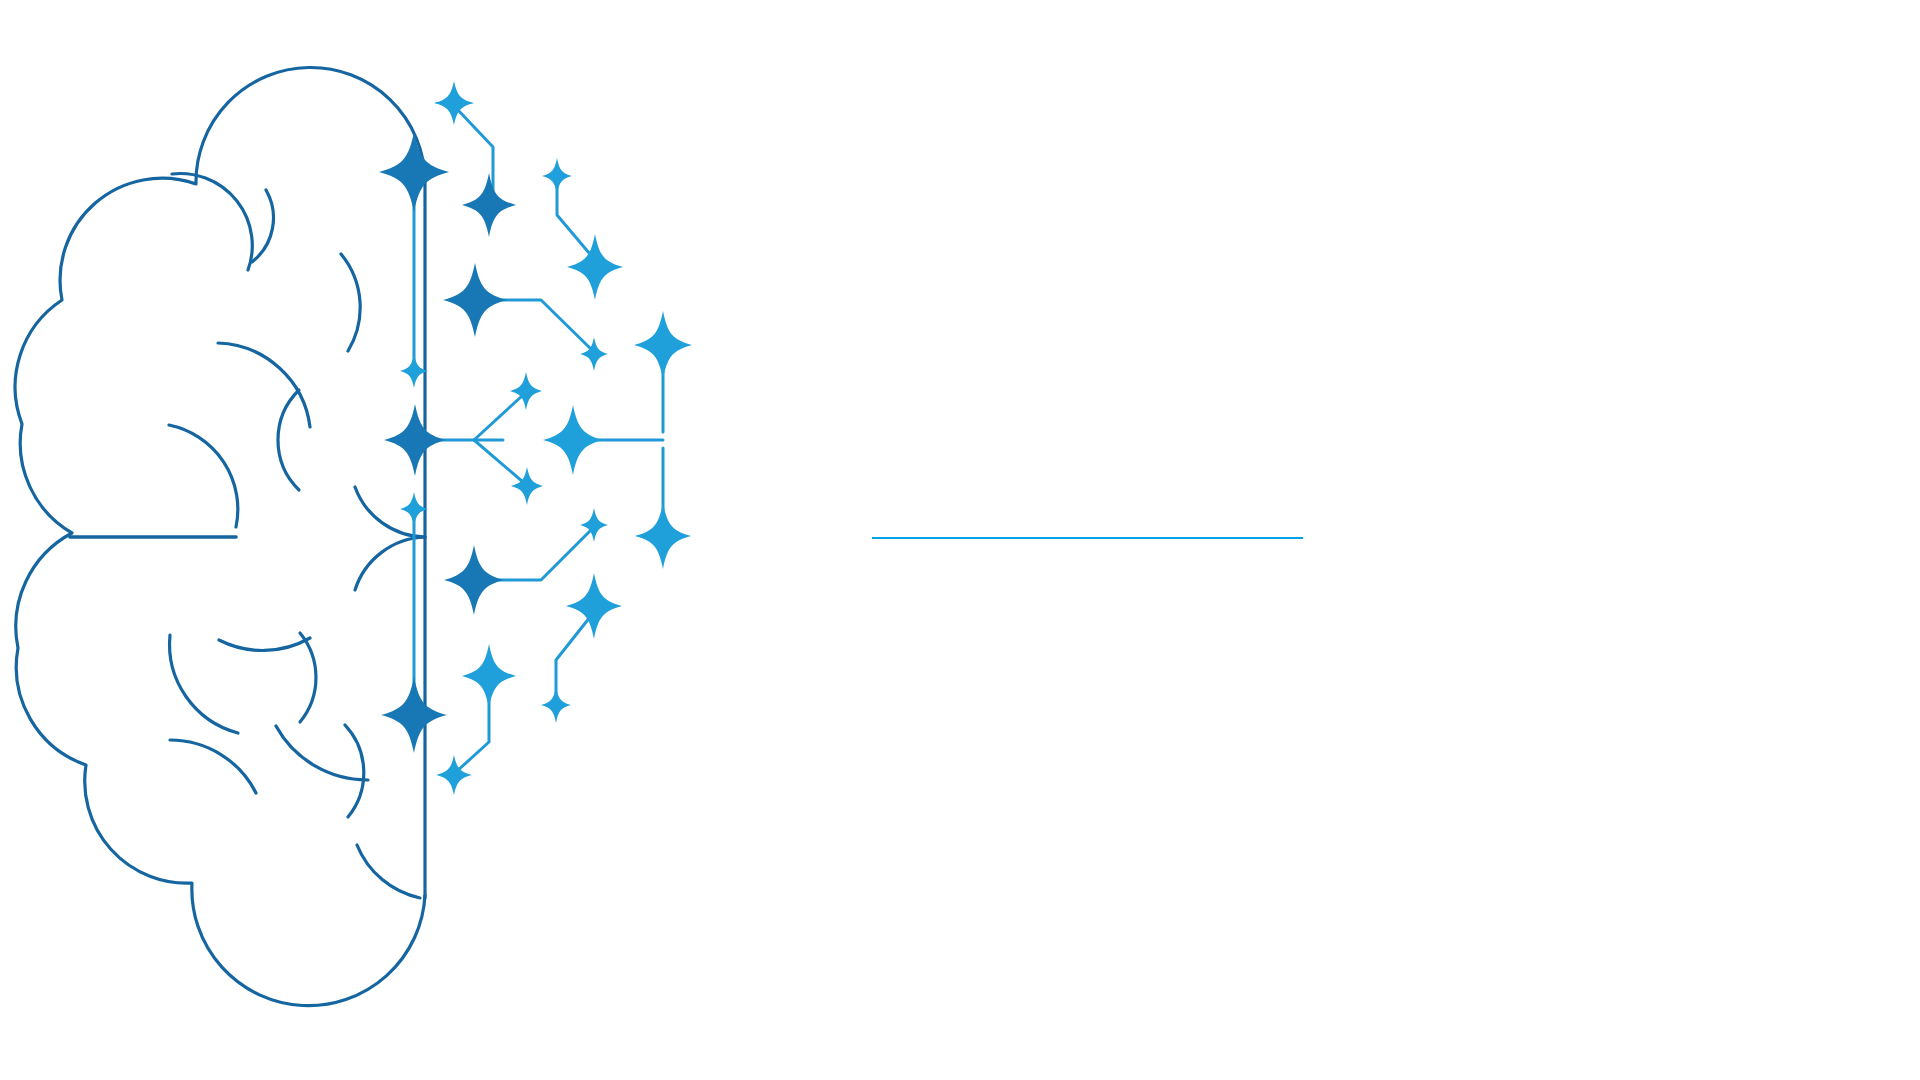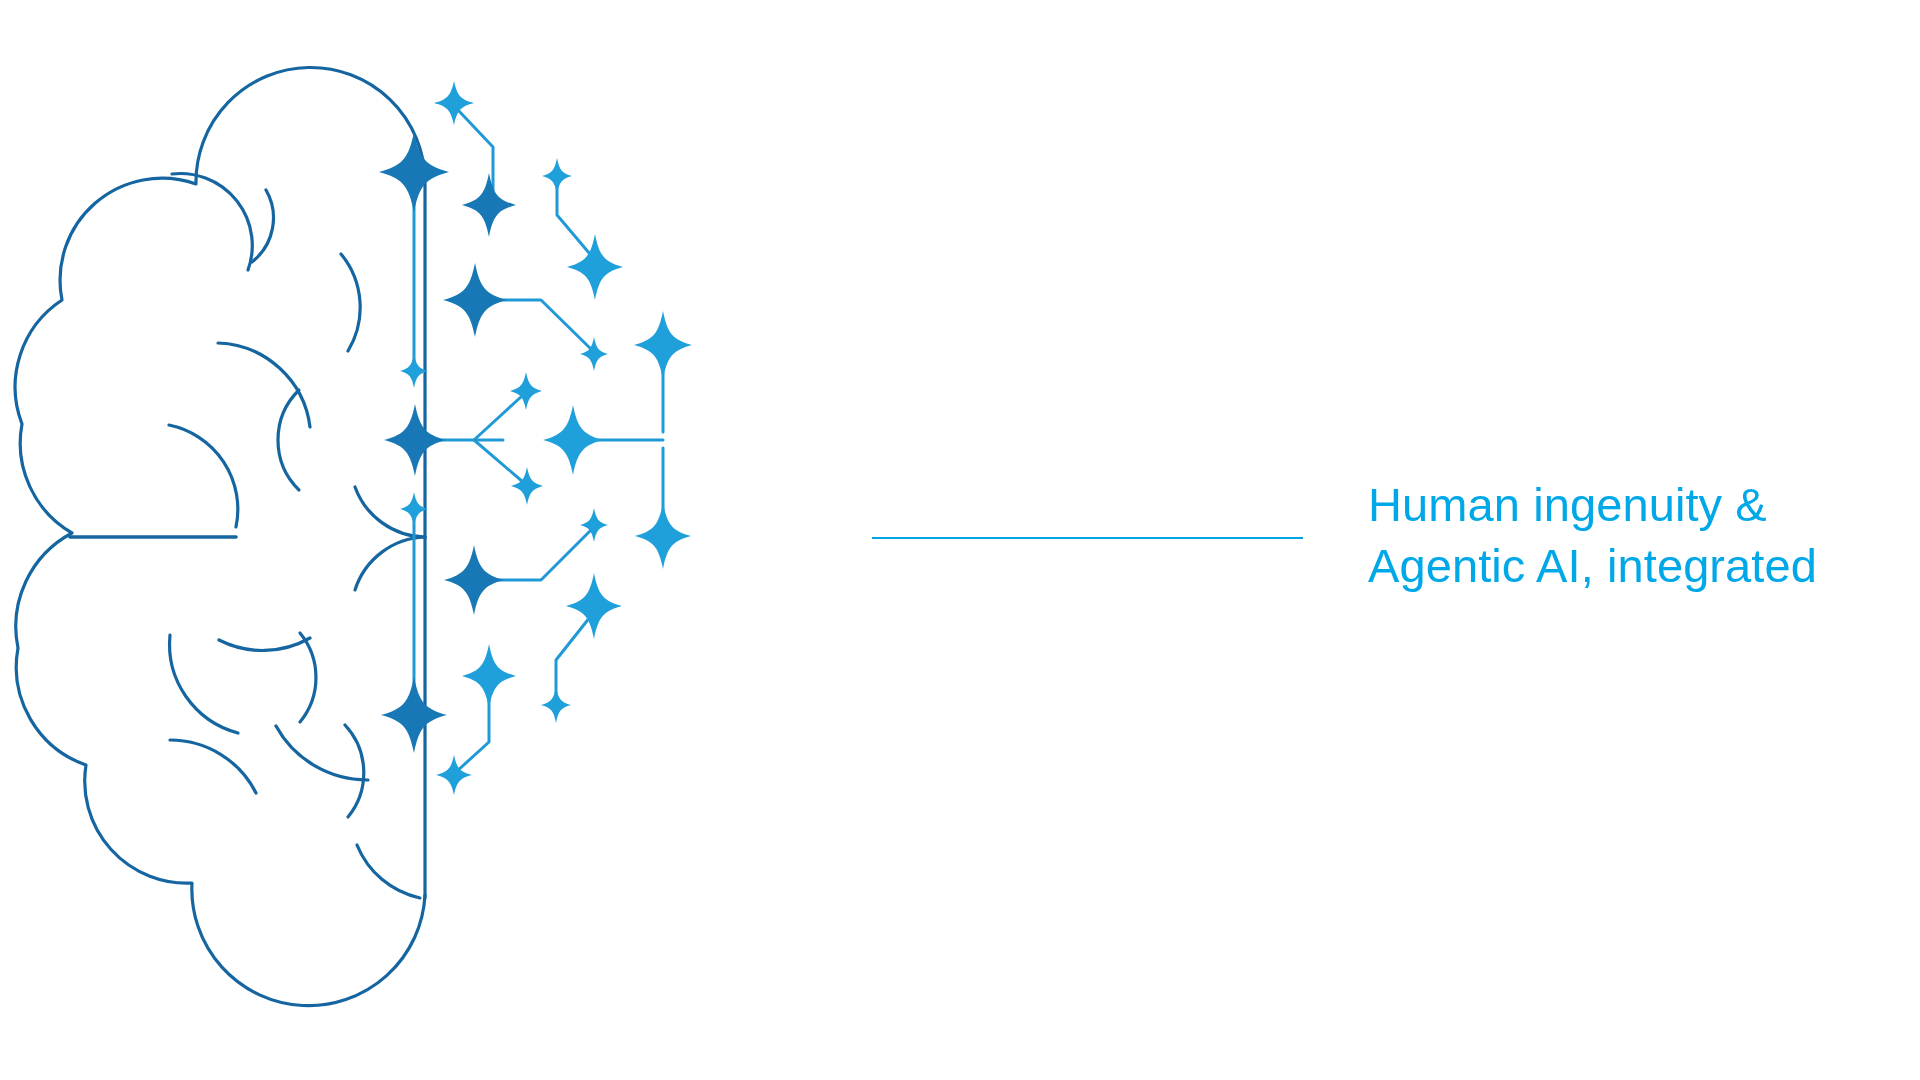--- a/index.html
+++ b/index.html
@@ -125,18 +125,14 @@
         <path d="M 594 573 C 598.34 594.747 603.24 600.885 622 606 C 603.24 611.115 598.34 617.253 594 639 C 589.66 617.253 584.76 611.115 566 606 C 584.76 600.885 589.66 594.747 594 573 Z" fill="#1fa0da"></path>
         <path d="M 489 644 C 493.185 665.088 497.91 671.04 516 676 C 497.91 680.96 493.185 686.912 489 708 C 484.815 686.912 480.09 680.96 462 676 C 480.09 671.04 484.815 665.088 489 644 Z" fill="#1fa0da"></path>
         <path d="M 414 677 C 419.115 702.042 424.89 709.11 447 715 C 424.89 720.89 419.115 727.958 414 753 C 408.885 727.958 403.11 720.89 381 715 C 403.11 709.11 408.885 702.042 414 677 Z" fill="#1878b5"></path>
         <path d="M 556 687 C 558.325 698.862 560.95 702.21 571 705 C 560.95 707.79 558.325 711.138 556 723 C 553.675 711.138 551.05 707.79 541 705 C 551.05 702.21 553.675 698.862 556 687 Z" fill="#1fa0da"></path>
         <path d="M 454 755 C 456.79 768.18 459.94 771.9 472 775 C 459.94 778.1 456.79 781.82 454 795 C 451.21 781.82 448.06 778.1 436 775 C 448.06 771.9 451.21 768.18 454 755 Z" fill="#1fa0da"></path>
       </g>
 
     <line id="connector-line" x1="872" y1="538" x2="1303" y2="538" stroke="#00a4e4" stroke-width="2"></line>
   </svg>
 
-  <div class="tagline" style="color: rgb(0, 168, 232);">
-    <span class="tline">Human ingenuity &amp;</span>
-    <span class="tline">Agentic AI, integrated</span>
-  </div>
 
 </div>
 
 </body></html>

